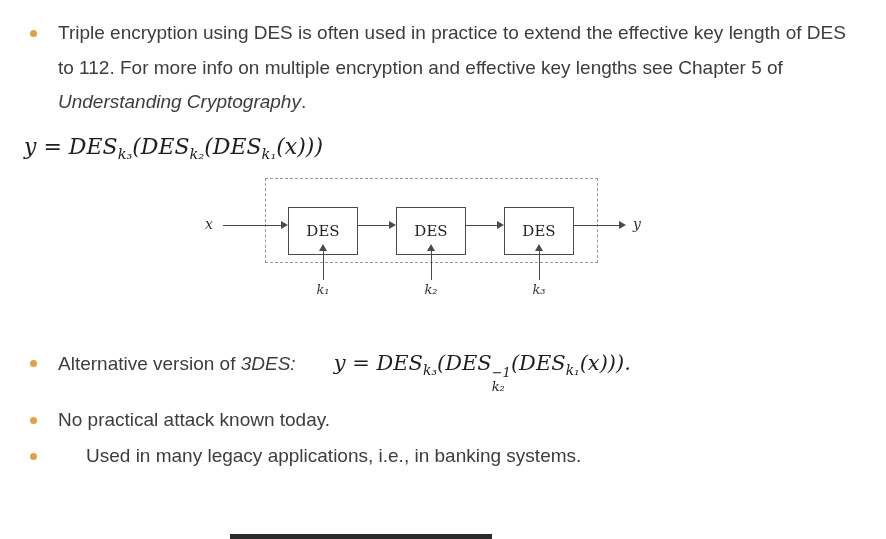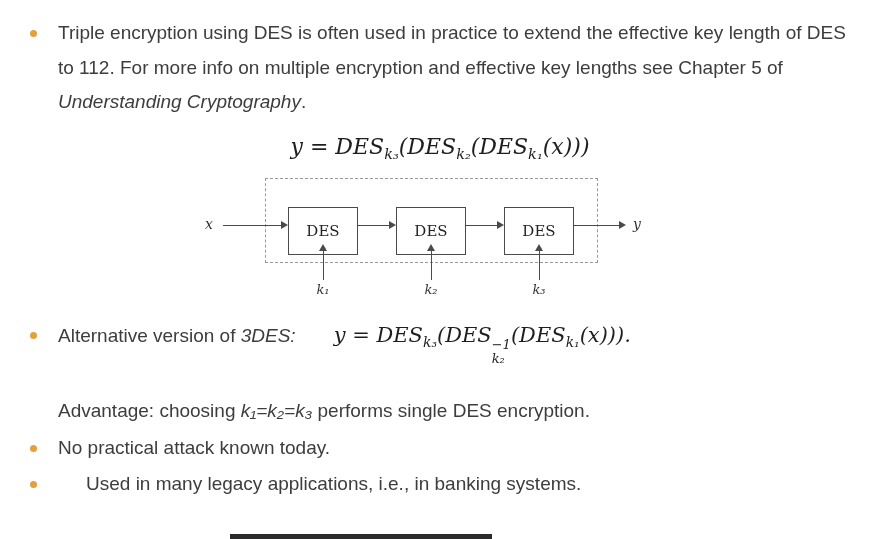--- a/index.html
+++ b/index.html
@@ -43,21 +43,21 @@
 
   
   .math {
     font-family: "DejaVu Serif", "Liberation Serif", serif;
     font-style: italic;
     color: var(--math-color);
   }
   .math sub { font-size: 66%; }
   .f1 { font-size: 22px; }
   .f2 { font-size: 21px; margin-left: 38px; }
-  .formula-center { margin-top: 14px; text-align: center; padding-right: 30px; margin-left: 24px; }
+  .formula-center { margin-top: 14px; text-align: left; padding-right: 30px; margin-left: 24px; }
 
   .stack {
     display: inline-flex;
     flex-direction: column;
     align-items: flex-start;
     font-size: 62%;
     line-height: 1.1;
     vertical-align: -0.55em;
   }
 
@@ -101,21 +101,21 @@
   .dlabel {
     position: absolute;
     font-family: "DejaVu Serif", "Liberation Serif", serif;
     font-style: italic;
     font-size: 14px;
     color: #333333;
   }
   .key { font-size: 13px; transform: translateX(-50%); }
 
   
-  .b2 { margin-top: 14px; }
+  .b2 { margin-top: 42px; }
   .advantage { margin-top: 32px; padding-left: 58px; font-size: 19px; line-height: 24px; }
   .b3 { margin-top: 13px; }
   .b4 { margin-top: 12px; gap: 28px; }
   .k-expr { font-style: italic; }
 
   .footer-bar {
     position: absolute;
     left: 230px; bottom: 0;
     width: 262px; height: 5px;
     background: var(--footer-color);
@@ -178,21 +178,20 @@
   </div>
 
   <div class="bullet-row b2">
     <span class="dot"></span>
     <p class="body-text"><span>Alternative version of </span><i>3DES:</i><span class="math f2"><span>y = DES</span><sub>k₃</sub><span>(DES</span><span class="stack">
             <span>−1</span>
             <span>k₂</span>
           </span><span>(DES</span><sub>k₁</sub><span>(x))).</span></span></p>
   </div>
 
-  <div class="advantage"><span>Advantage: choosing </span><i class="k-expr">k₁=k₂=k₃</i><span> performs single DES encryption.</span></div>
 
   <div class="bullet-row b34 b3">
     <span class="dot"></span>
     <p class="body-text">No practical attack known today.</p>
   </div>
 
   <div class="bullet-row b34 b4">
     <span class="dot"></span>
     <p class="body-text">Used in many legacy applications, i.e., in banking systems.</p>
   </div>

